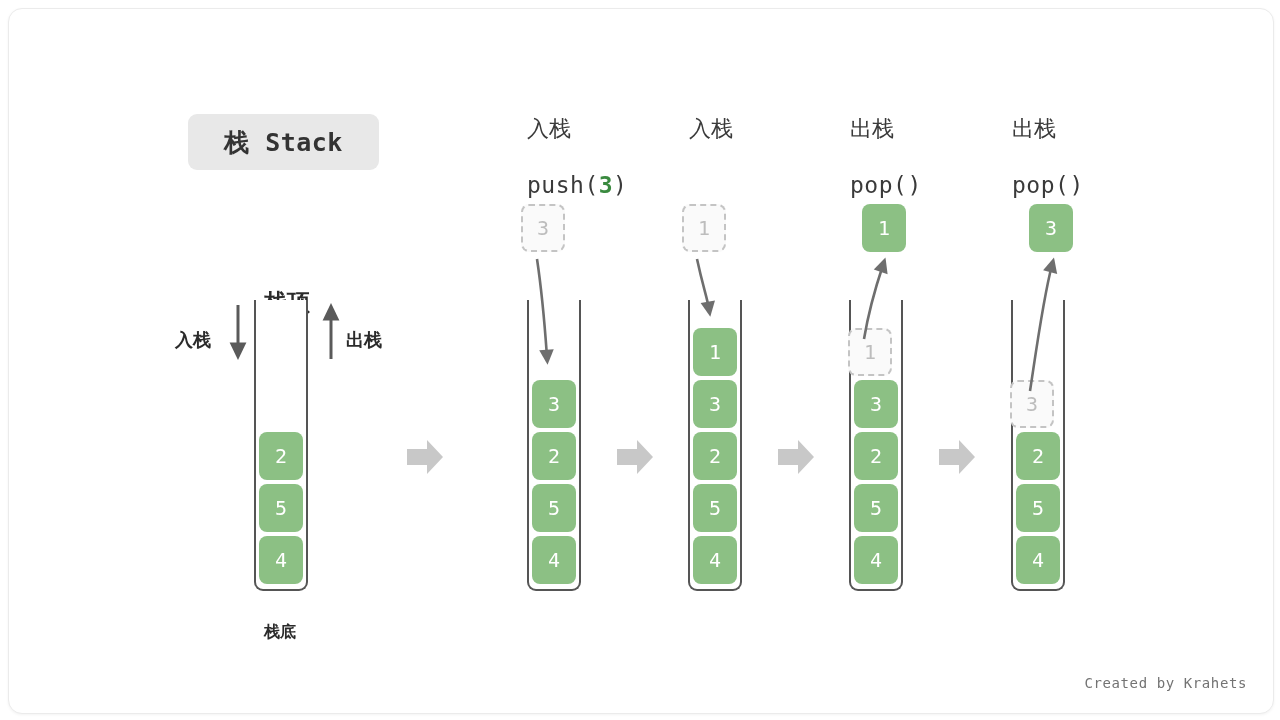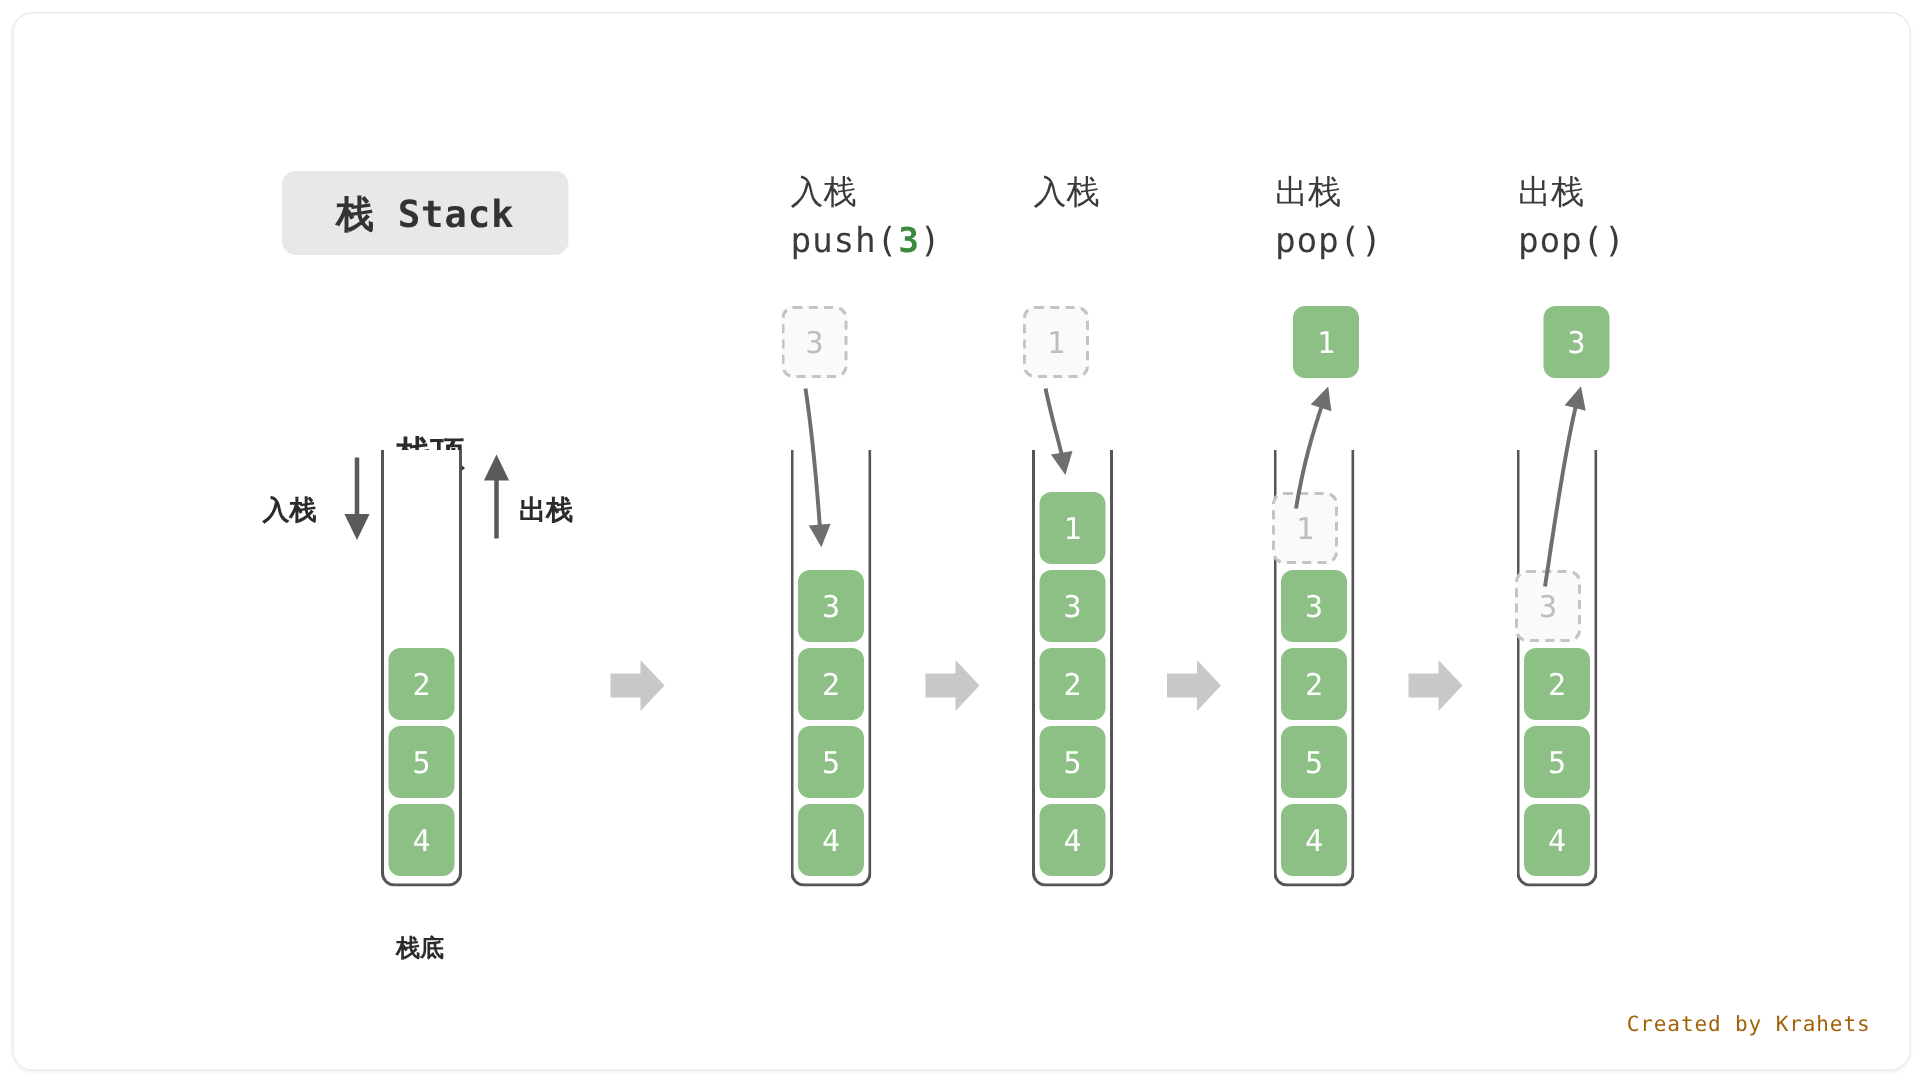--- a/index.html
+++ b/index.html
@@ -39,21 +39,21 @@
     position:absolute;top:104px;width:200px;
     color:#3a3a3a;text-align:left;
   }
   .col-head .cn{
     font-size:22px;line-height:31px;font-weight:400;
     font-family:"DejaVu Sans","Liberation Sans",sans-serif;
   }
   .col-head .code{
     font-size:23px;line-height:34px;
     font-family:"DejaVu Sans Mono","Liberation Mono",monospace;
-    color:#3a3a3a;letter-spacing:.5px;
+    color:#3a3a3a;letter-spacing:.5px;margin-top:24px;
   }
   .col-head .code .arg{color:#3a8a3f;font-weight:bold;}
 
   
   .tube{position:absolute;width:54px;}
   .tube .wall{
     position:absolute;left:0;top:0;width:100%;height:100%;
     border-left:2px solid #555;border-right:2px solid #555;
     border-bottom:2px solid #555;
     border-radius:0 0 9px 9px;
@@ -72,21 +72,21 @@
   .cell.filled{background:#8cc084;}
   .cell.ghost{
     background:#fafafa;border:2px dashed #c4c4c4;color:#bdbdbd;
   }
   .cell.pop-out{background:#8cc084;color:#fff;}
 
   svg.ov{position:absolute;left:0;top:0;width:1264px;height:704px;pointer-events:none;}
 
   #credit{
     position:absolute;right:26px;bottom:22px;
-    color:#a16207;font-size:14px;letter-spacing:.6px;
+    color:#737373;font-size:14px;letter-spacing:.6px;
     font-family:"DejaVu Sans Mono","Liberation Mono",monospace;
   }
 </style>
 </head>
 <body>
 
 <div id="card">
   <div class="stage">
 
     <div id="title-chip">栈 Stack</div>

